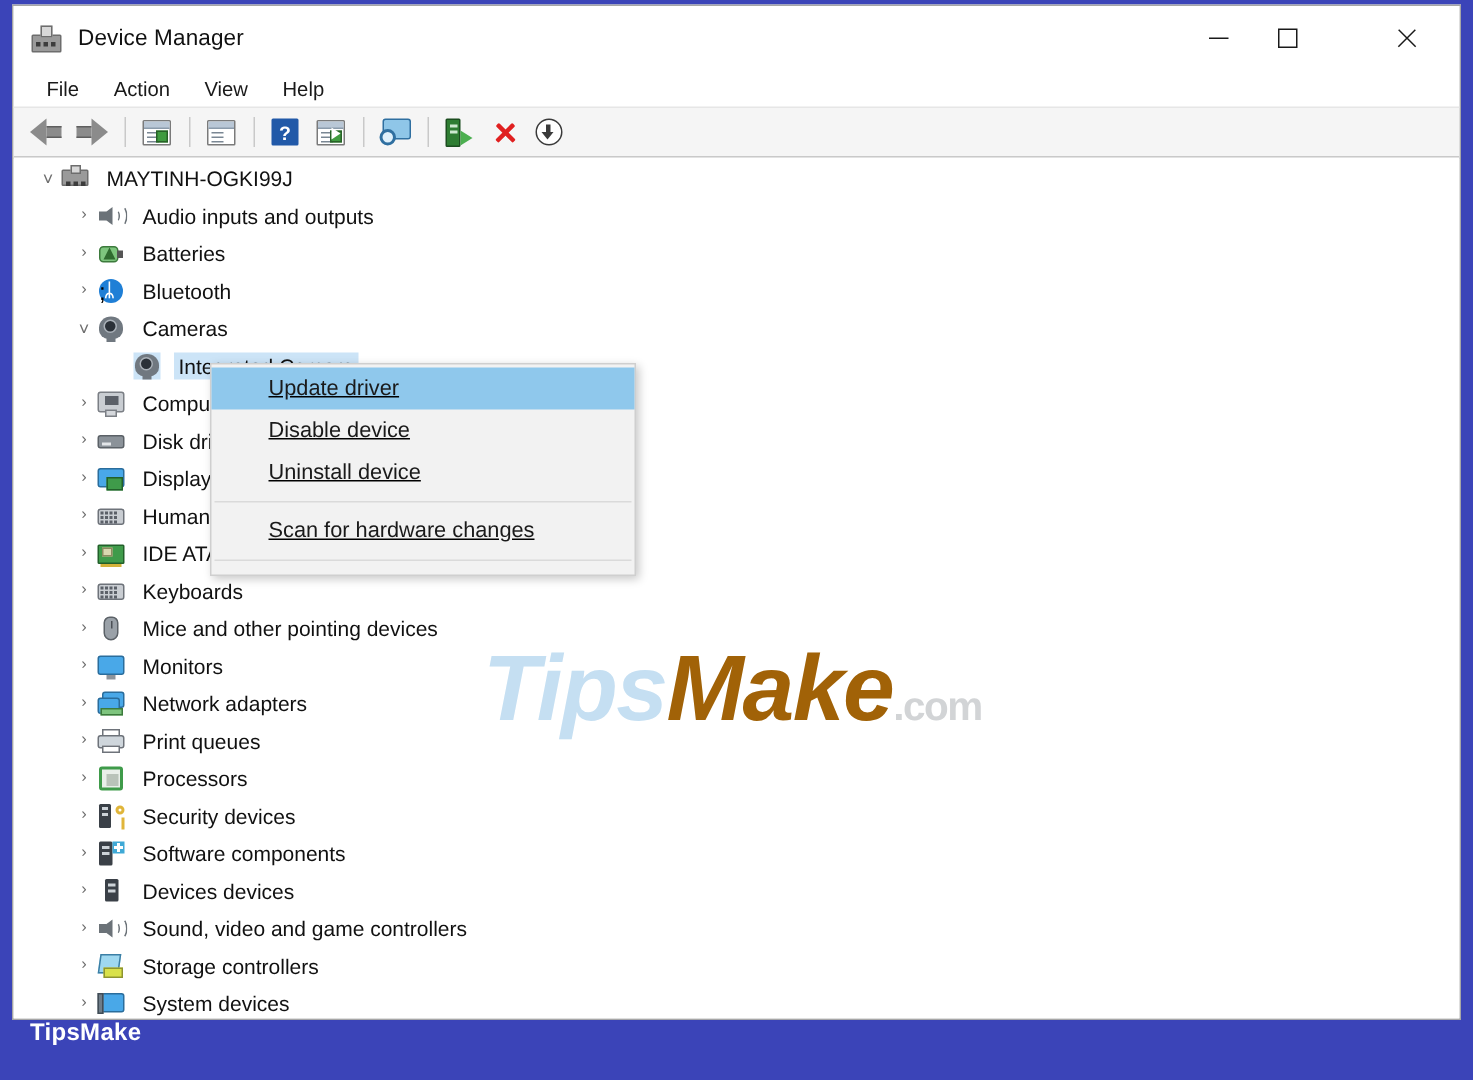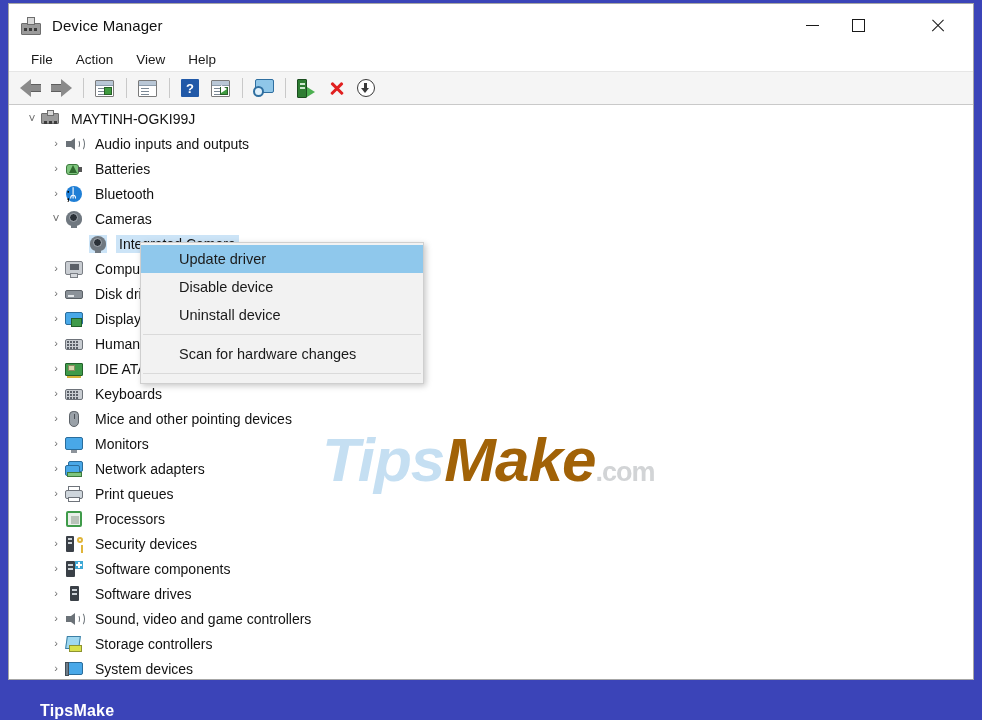--- a/index.html
+++ b/index.html
@@ -311,37 +311,38 @@
   
   #ctxmenu {
     position: absolute;
     left: 131px; top: 238px;
     width: 284px;
     background: #f2f2f2;
     border: 1px solid #cfcfcf;
     box-shadow: 2px 2px 6px rgba(0,0,0,0.22);
     padding: 2px 0 4px 0;
     z-index: 50;
+    text-decoration: underline;
   }
   .ctx-item {
     height: 28px; line-height: 28px;
     padding-left: 38px;
     font-size: 14.5px; color: #1a1a1a;
     cursor: default; white-space: nowrap;
   }
   .ctx-item.highlight { background: #8fc8ec; }
   .ctx-item.bold { font-weight: bold; }
   .ctx-sep { height: 1px; background: #dadada; margin: 5px 2px 5px 2px; }
 
   
   #bottombar {
     position: absolute; left: 0; bottom: 0;
     width: 982px; height: 40px;
     background: #3b44b8;
-    display: flex; align-items: flex-end; padding-left: 20px;
+    display: flex; align-items: flex-start;
   }
   #bottom-label {
     color: #ffffff; font-size: 16px; font-weight: bold;
     margin-left: 20px; letter-spacing: 0.2px;
   }
 </style>
 </head>
 <body>
 
 <div id="window">
@@ -659,21 +660,21 @@
           <span class="nlabel">Software components</span>
         </div>
         <div class="node" style="padding-left: 38px;">
           <span class="chev">›</span>
           <span class="nicon">
             <span class="ic-swdev">
               <i></i>
               <i></i>
             </span>
           </span>
-          <span class="nlabel">Software drives</span>
+          <span class="nlabel">Devices devices</span>
         </div>
         <div class="node" style="padding-left: 38px;">
           <span class="chev">›</span>
           <span class="nicon">
             <span class="ic-speaker"></span>
             <span class="ic-speaker-box"></span>
             <span class="ic-wave w1"></span>
             <span class="ic-wave w2"></span>
           </span>
           <span class="nlabel">Sound, video and game controllers</span>

